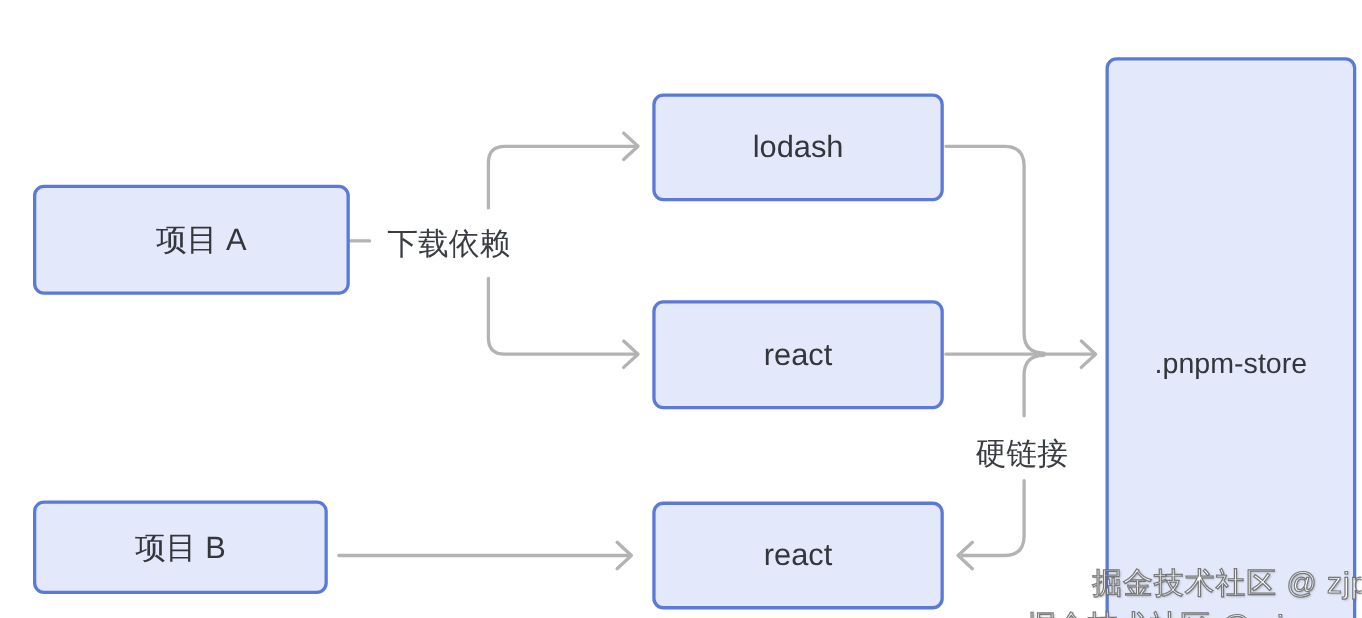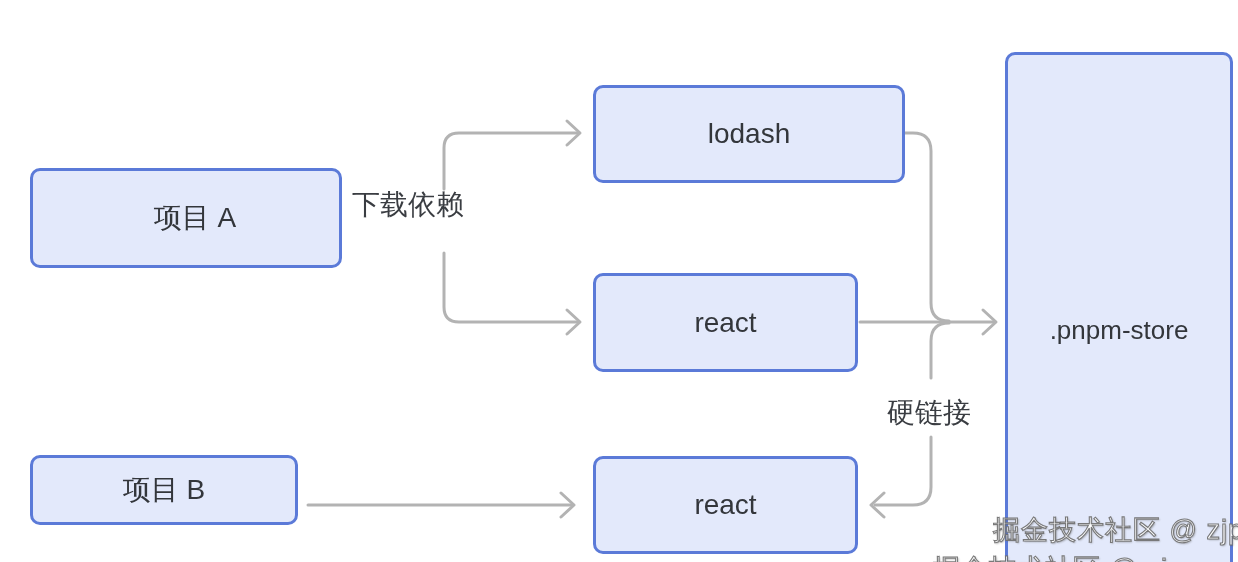--- a/index.html
+++ b/index.html
@@ -87,45 +87,45 @@
 
     <path d="M 949 323 Q 931 323 931 341 V 378"></path>
 
     <path d="M 931 437 V 487 Q 931 505 913 505 H 875"></path>
     <path d="M 884 493 L 871 505 L 884 517"></path>
 
     <path d="M 308 505 H 571"></path>
     <path d="M 561 493 L 574 505 L 561 517"></path>
   </svg>
 
-  <div class="node" style="left:30px;top:168px;width:312px;height:100px;padding-left:18px;">
+  <div class="node" style="left:30px;top:168px;width:288px;height:100px;padding-left:18px;">
     <span>项目 A</span>
   </div>
 
-  <div class="node" style="left:30px;top:455px;width:268px;height:70px;">
+  <div class="node" style="left:30px;top:455px;width:268px;height:85px;">
     <span>项目 B</span>
   </div>
 
-  <div class="node" style="left:593px;top:85px;width:312px;height:98px;">
+  <div class="node" style="left:593px;top:85px;width:265px;height:98px;">
     <span>lodash</span>
   </div>
 
   <div class="node" style="left:593px;top:273px;width:265px;height:99px;">
     <span>react</span>
   </div>
 
   <div class="node" style="left:593px;top:456px;width:265px;height:98px;">
     <span>react</span>
   </div>
 
   <div class="node store" style="left:1005px;top:52px;width:228px;height:560px;">
     <span class="store-label">.pnpm-store</span>
   </div>
 
-  <div class="edge-label" style="left:352px;top:186px;">下载依赖</div>
+  <div class="edge-label" style="left:352px;top:203px;">下载依赖</div>
 
   <div class="edge-label" style="left:887px;top:394px;text-align:center;">硬链接</div>
 
   <div class="watermark" style="left:993px;top:512px;">掘金技术社区 @ zjp</div>
 
   <div class="watermark" style="left:933px;top:551px;">掘金技术社区 @ zjp</div>
 
 </div>
 
 </body></html>

